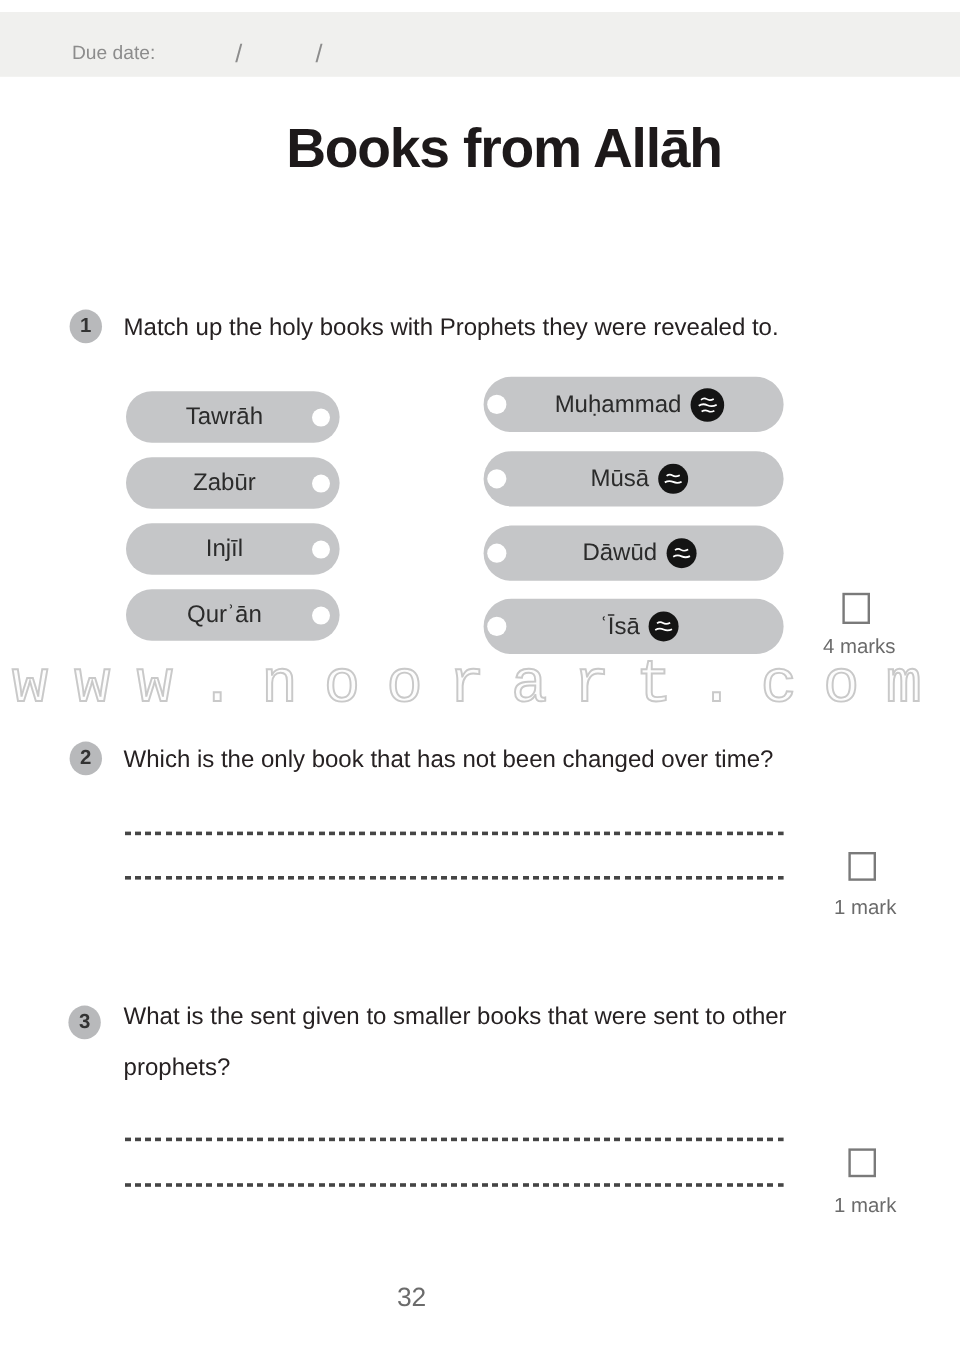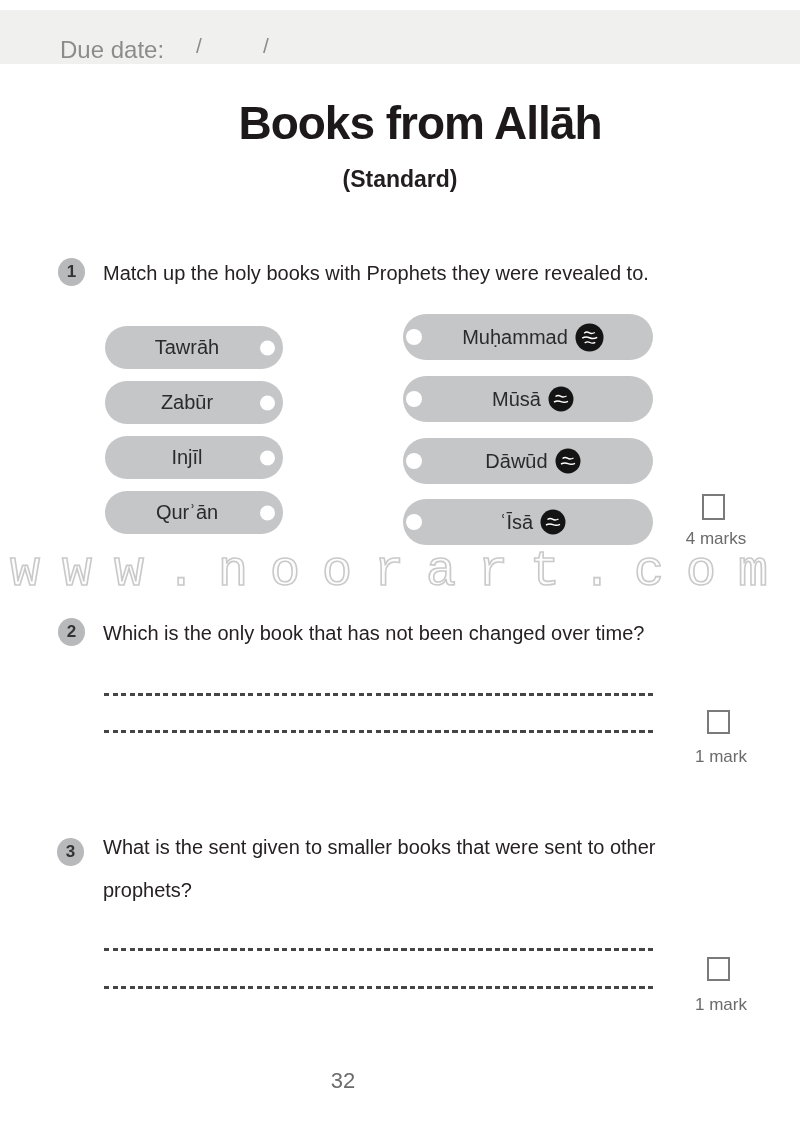--- a/index.html
+++ b/index.html
@@ -2,21 +2,21 @@
 <html><head>
 <meta charset="utf-8">
 <style>
   html,body{margin:0;padding:0;background:#ffffff;}
   .page{
     position:relative;width:800px;height:1136px;background:#ffffff;
     font-family:"Liberation Sans",sans-serif;color:#262122;overflow:hidden;
   }
   
   .due-band{position:absolute;left:0;top:10px;width:800px;height:54px;background:#f0f0ee;}
-  .due-label{position:absolute;left:60px;top:26px;font-size:24px;color:#8c8c8c;}
+  .due-label{position:absolute;left:60px;top:26px;font-size:16px;color:#8c8c8c;}
   .due-slash1{position:absolute;left:196px;top:24px;font-size:21px;color:#8c8c8c;}
   .due-slash2{position:absolute;left:263px;top:24px;font-size:21px;color:#8c8c8c;}
   
   .title{position:absolute;left:0;top:96px;width:800px;text-align:center;
     font-size:46px;font-weight:700;letter-spacing:-1px;color:#1d191a;padding-left:20px;}
   .subtitle{position:absolute;left:0;top:166px;width:800px;text-align:center;
     font-size:23px;font-weight:700;color:#221e1f;}
   
   .qnum{position:absolute;width:27px;height:28px;border-radius:50%;background:#b8b9bb;
     display:flex;align-items:center;justify-content:center;
@@ -70,21 +70,20 @@
 
 <div class="page">
 
   <div class="due-band">
     <span class="due-label">Due date:</span>
     <span class="due-slash1">/</span>
     <span class="due-slash2">/</span>
   </div>
 
   <div class="title">Books from Allāh</div>
-  <div class="subtitle">(Standard)</div>
 
   <div class="qnum q1-num">1</div>
   <div class="qtext q1-text">Match up the holy books with Prophets they were revealed to.</div>
 
   <div class="pill pill-left pl-0">
     <span>Tawrāh</span>
     <span class="hole hole-right"></span>
   </div>
   <div class="pill pill-left pl-1">
     <span>Zabūr</span>

